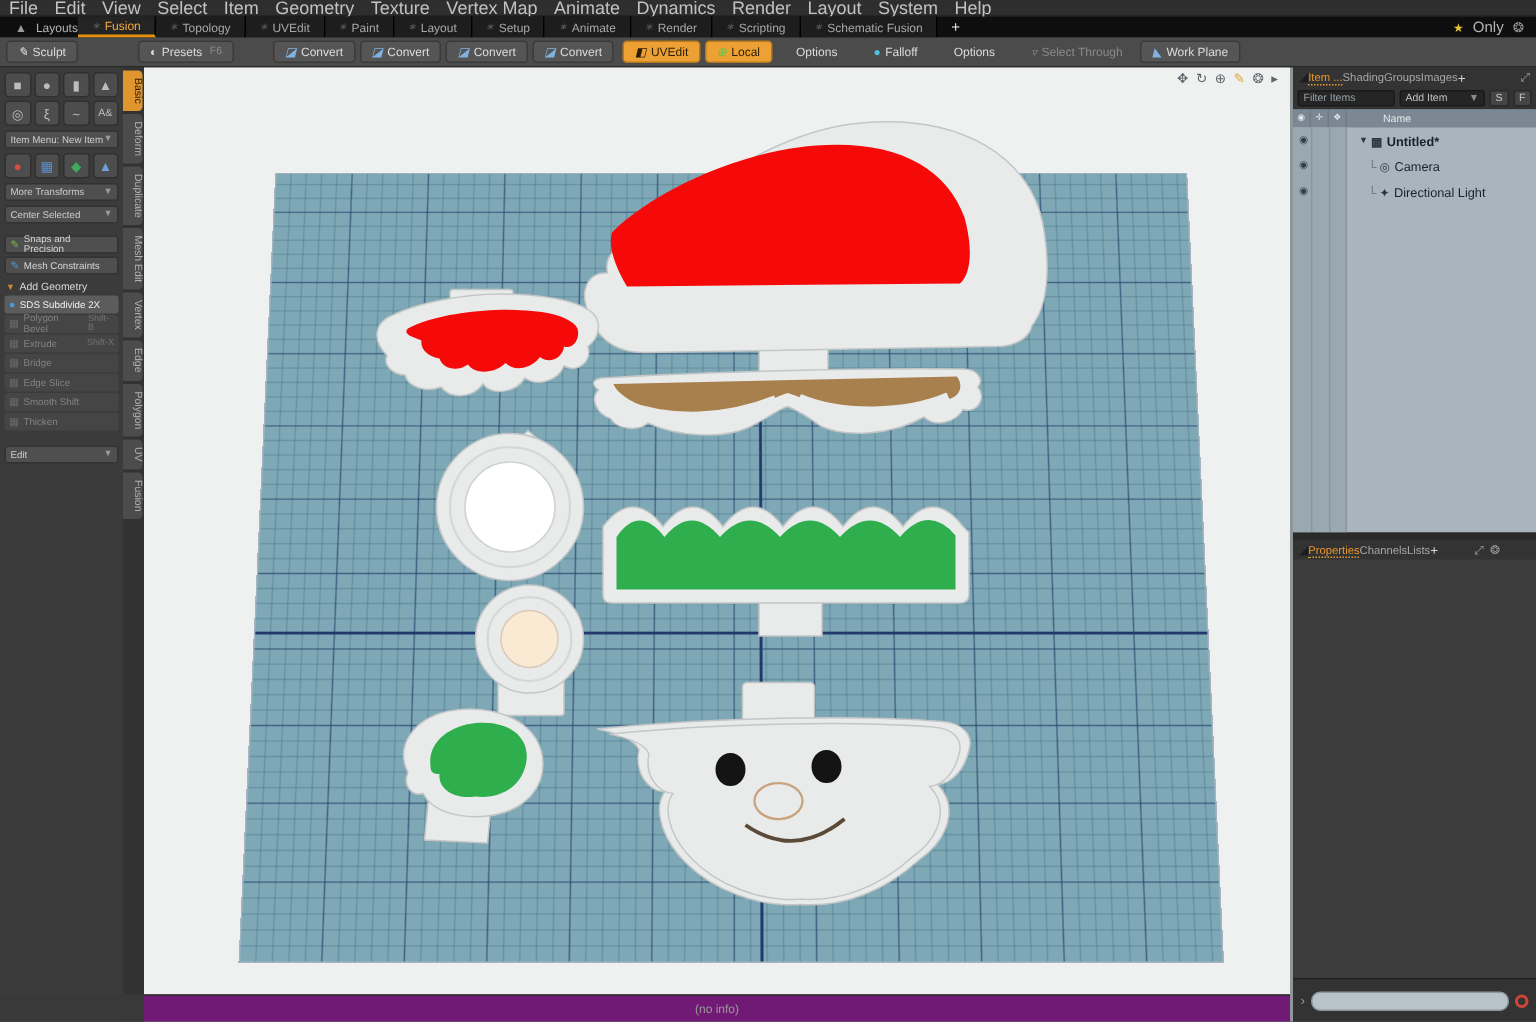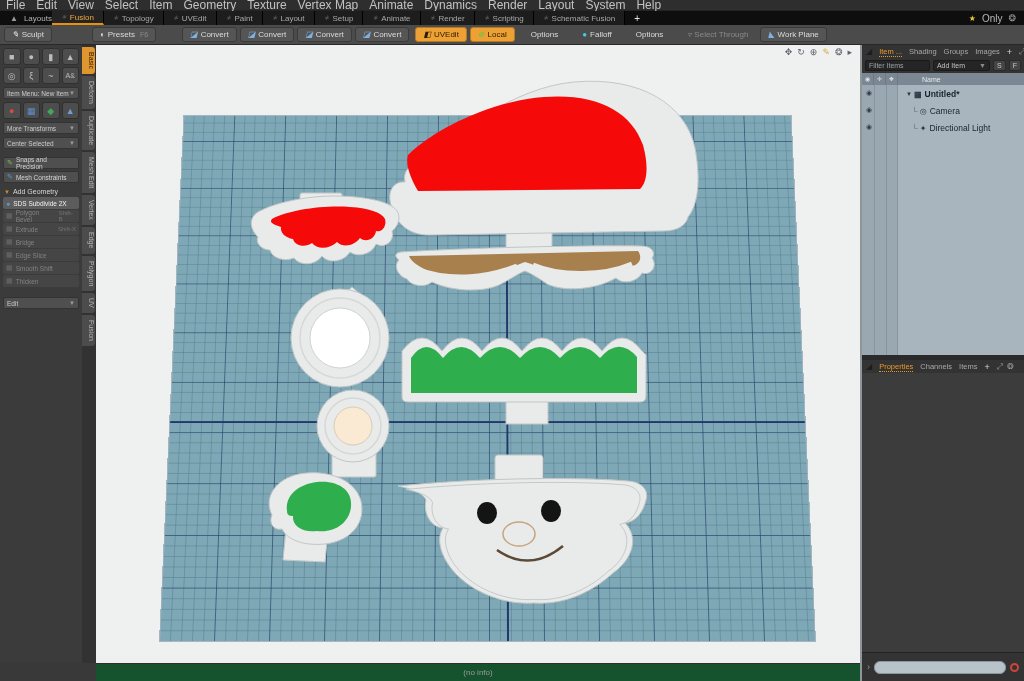--- a/index.html
+++ b/index.html
@@ -84,29 +84,29 @@
                  repeating-linear-gradient(0deg, rgba(40,70,110,0) 0 54px, rgba(35,60,105,.55) 54px 55px),
                  repeating-linear-gradient(90deg, rgba(40,70,110,0) 0 54px, rgba(35,60,105,.55) 54px 55px),
                  repeating-linear-gradient(0deg, rgba(70,110,130,0) 0 10px, rgba(75,120,140,.45) 10px 11px),
                  repeating-linear-gradient(90deg, rgba(70,110,130,0) 0 10px, rgba(75,120,140,.45) 10px 11px);
                box-shadow:0 0 0 1px rgba(60,90,120,.4); }
   #gridplane .axis-v { position:absolute; left:53%; top:0; width:2px; height:100%; background:#20386b; }
   #gridplane .axis-h { position:absolute; top:60%; left:0; height:2px; width:100%; background:#20386b; }
   #scene { position:absolute; left:0; top:0; z-index:3; }
 
   
-  #statusbar { position:absolute; left:96px; top:663px; width:764px; height:18px; background:#14532d;
+  #statusbar { position:absolute; left:96px; top:663px; width:764px; height:18px; background:#701a75;
                display:flex; align-items:center; justify-content:center; border-top:1px solid #2e2e2e; }
   #statusbar span { color:#9b9b9b; font-size:8px; }
   #bl-corner { position:absolute; left:0; top:663px; width:96px; height:18px; background:#393939; }
 
   
   #rightpanel { position:absolute; left:860px; top:45px; width:164px; height:636px; background:#333333;
                 border-left:2px solid #8f9699; }
-  .rp-tabs { height:13px; display:flex; align-items:center; gap:7px; padding:4px 4px; background:#333; }
+  .rp-tabs { height:13px; display:flex; align-items:center; padding:4px 4px; background:#333; }
   .rp-tabs .corner { color:#1d1d1d; font-size:8px; }
   .rp-tab { font-size:7.5px; color:#a8a8a8; white-space:nowrap; }
   .rp-tab.active { color:#e8972c; border-bottom:1px dotted #e8972c; }
   .rp-tabs .plus { color:#d8d8d8; font-size:9px; }
   .rp-tabs .ricons { margin-left:auto; display:flex; gap:4px; }
   .rp-tabs .ricons span { color:#9a9a9a; font-size:8px; }
   .rp-filter { height:15px; display:flex; align-items:center; gap:3px; padding:0 3px; background:#333; }
   .rp-input { background:#252525; border:1px solid #1a1a1a; border-radius:2px; color:#98a2a8;
               font-size:7px; height:11px; line-height:10px; padding:0 3px; width:66px; }
   .rp-dd { background:#252525; border:1px solid #1a1a1a; border-radius:2px; color:#c2c2c2; font-size:7px;
@@ -470,21 +470,21 @@
       <span>Directional Light</span>
     </div>
   </div>
 
   <div id="rp-split"></div>
 
   <div id="rp-bottombar" class="rp-tabs">
     <span class="corner">◢</span>
     <span class="rp-tab active">Properties</span>
     <span class="rp-tab">Channels</span>
-    <span class="rp-tab">Items</span>
+    <span class="rp-tab">Lists</span>
     <span class="plus">+</span>
     <span class="ricons">
       <span>⤢</span>
       <span>❂</span>
     </span>
   </div>
 
   <div id="rp-empty"></div>
 
   <div id="rp-cmd">

